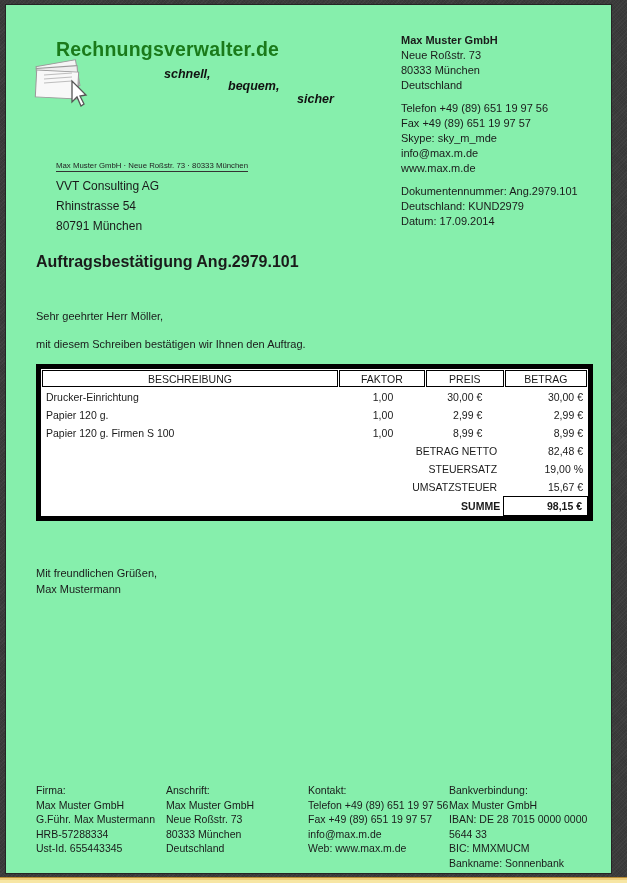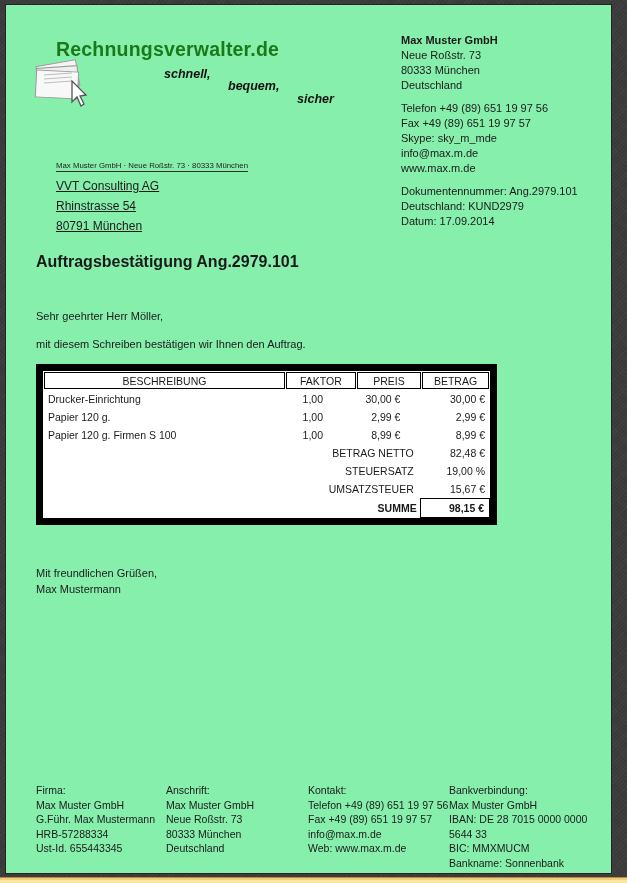--- a/index.html
+++ b/index.html
@@ -41,35 +41,35 @@
   .company-block { left: 395px; top: 28px; width: 210px; font-size: 11px; line-height: 15px; }
   .company-block .group + .group { margin-top: 8px; }
   .company-block .bold { font-weight: bold; }
 
   
   .sender-line {
     left: 50px; top: 156px;
     font-size: 7.8px; color: #222;
     border-bottom: 1px solid #333; padding-bottom: 1px;
   }
-  .recipient { left: 50px; top: 171px; font-size: 12px; line-height: 20px; text-decoration: underline; }
+  .recipient { left: 50px; top: 171px; font-size: 12px; line-height: 20px; }
 
   
   .doc-title { left: 30px; top: 248px; font-size: 16px; font-weight: bold; }
   .body-text { font-size: 11px; }
   .salutation { left: 30px; top: 305px; }
   .intro      { left: 30px; top: 333px; }
   .outro      { left: 30px; top: 536px; }
   .closing    { left: 30px; top: 562px; }
   .signature  { left: 30px; top: 578px; }
 
   
   .items-table {
-    left: 30px; top: 359px; width: 461px;
-    border: 7px solid #000000; background: #fff;
+    left: 30px; top: 359px; width: 557px;
+    border: 5px solid #000000; background: #fff;
     font-size: 10.5px;
   }
   .thead { display: flex; gap: 1px; padding: 1px; }
   .th {
     border: 1px solid #000; height: 17px;
     display: flex; align-items: center; justify-content: center;
   }
   .tr { display: flex; height: 18px; align-items: center; }
   .c-desc   { width: 303px; padding-left: 5px; }
   .c-factor { width: 88px;  text-align: right; padding-right: 33px; }

